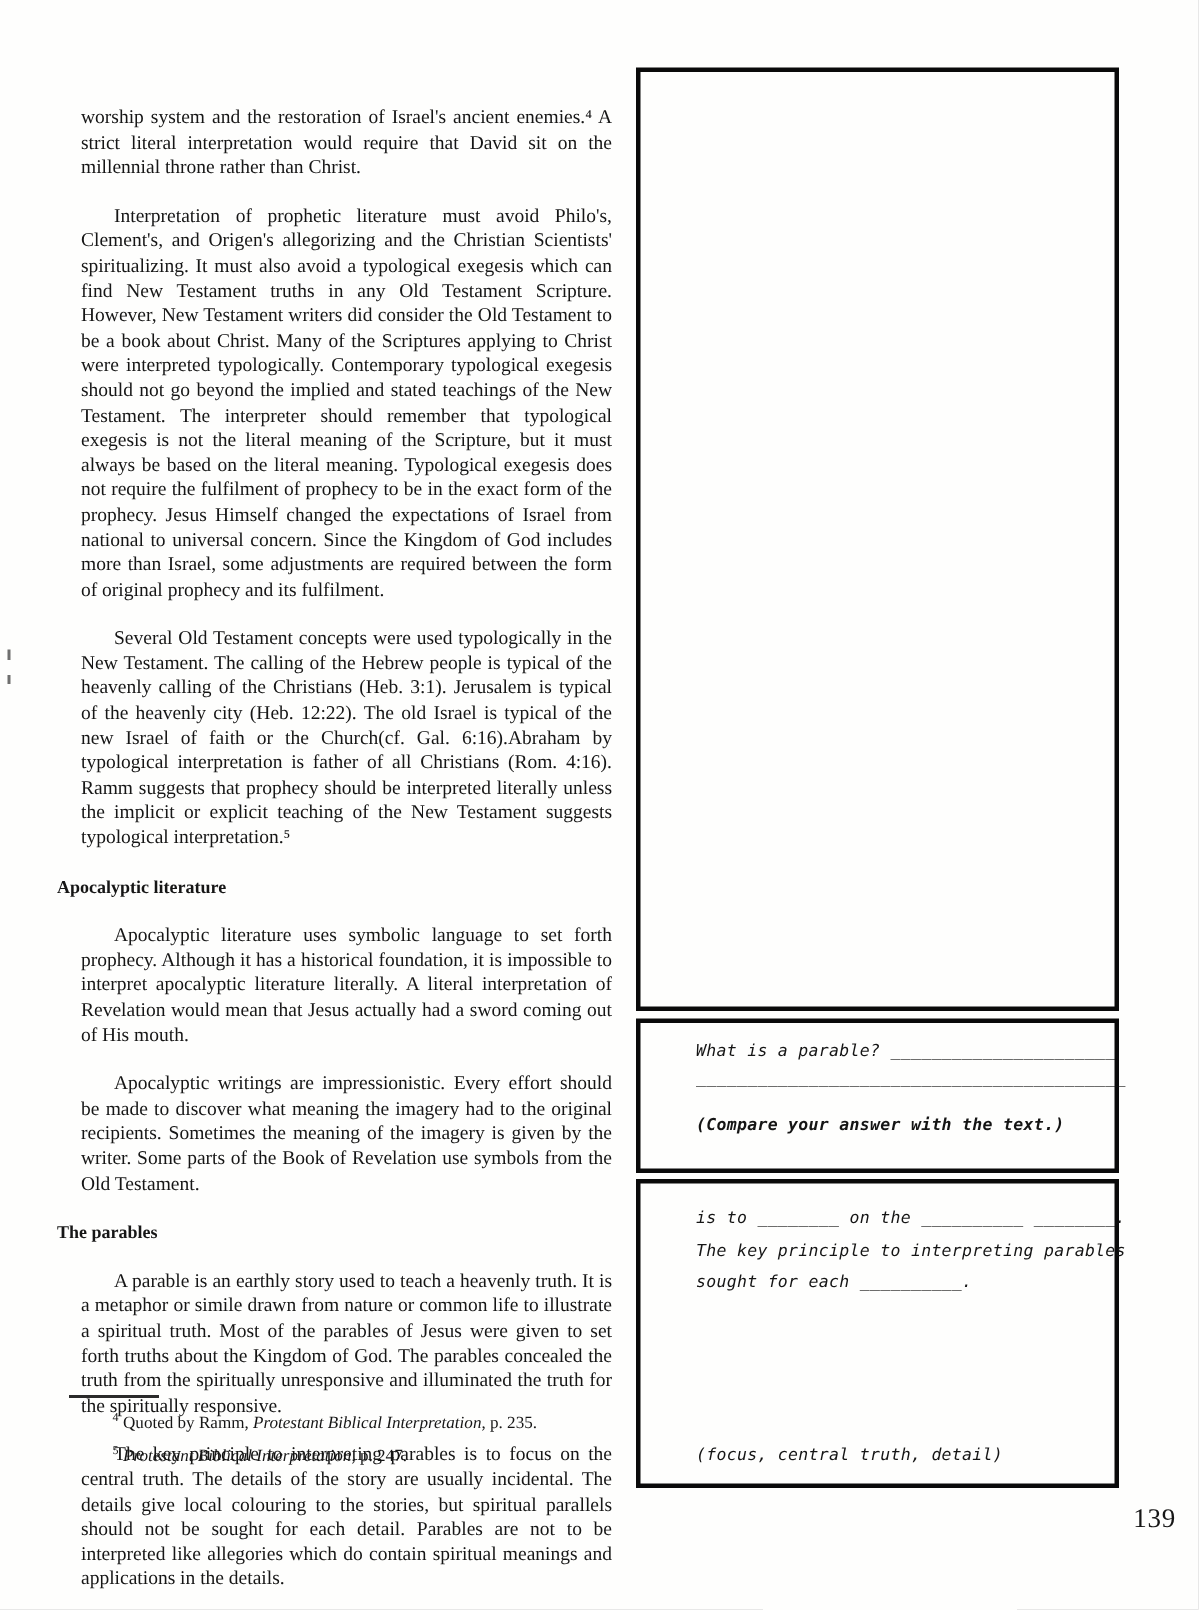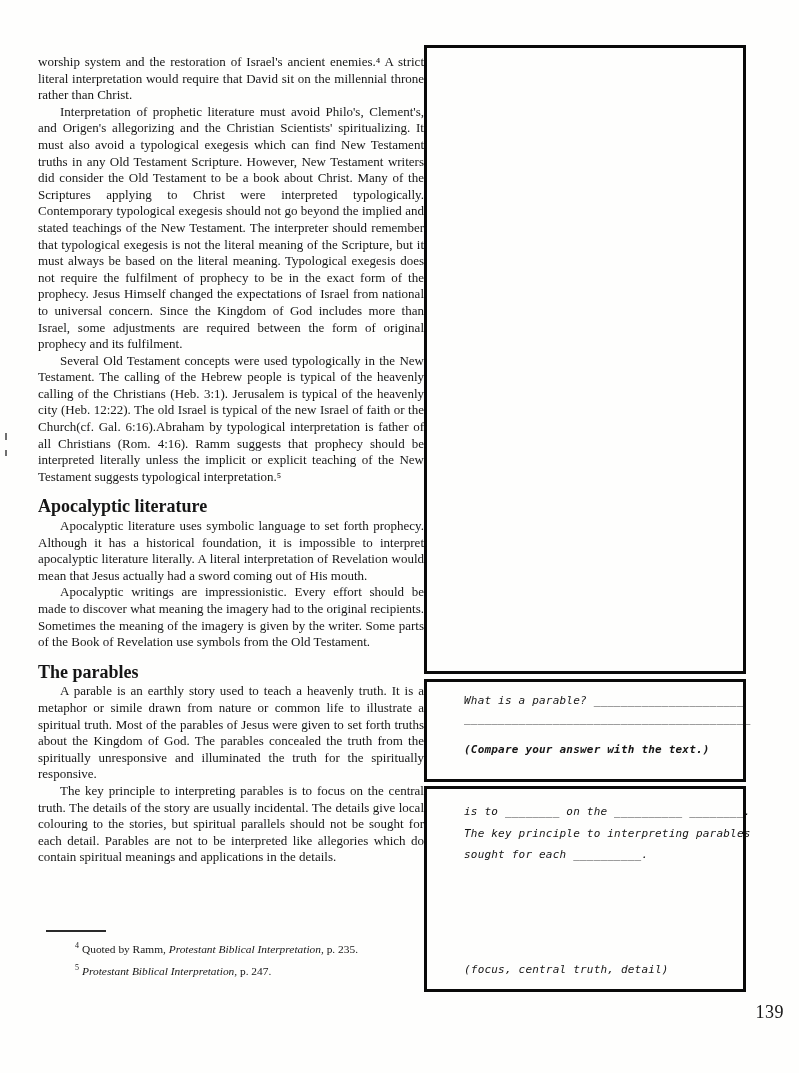--- a/index.html
+++ b/index.html
@@ -17,25 +17,25 @@
   
   .article {
     position: absolute;
     left: 38px;
     top: 54px;
     width: 386px;
     font-size: 13px;
     line-height: 16.6px;
     text-align: justify;
   }
-  .article p.para { margin: 0; text-indent: 22px; }
+  .article p.para { margin: 16px; text-indent: 22px; }
   .article p.para.flush { text-indent: 0; }
   .article h3.heading {
     margin: 13px 0 3px 0;
-    font-size: 18px;
+    font-size: 12px;
     font-weight: 700;
     text-align: left;
   }
 
   
   .footnotes {
     position: absolute;
     left: 38px;
     top: 930px;
     width: 386px;

